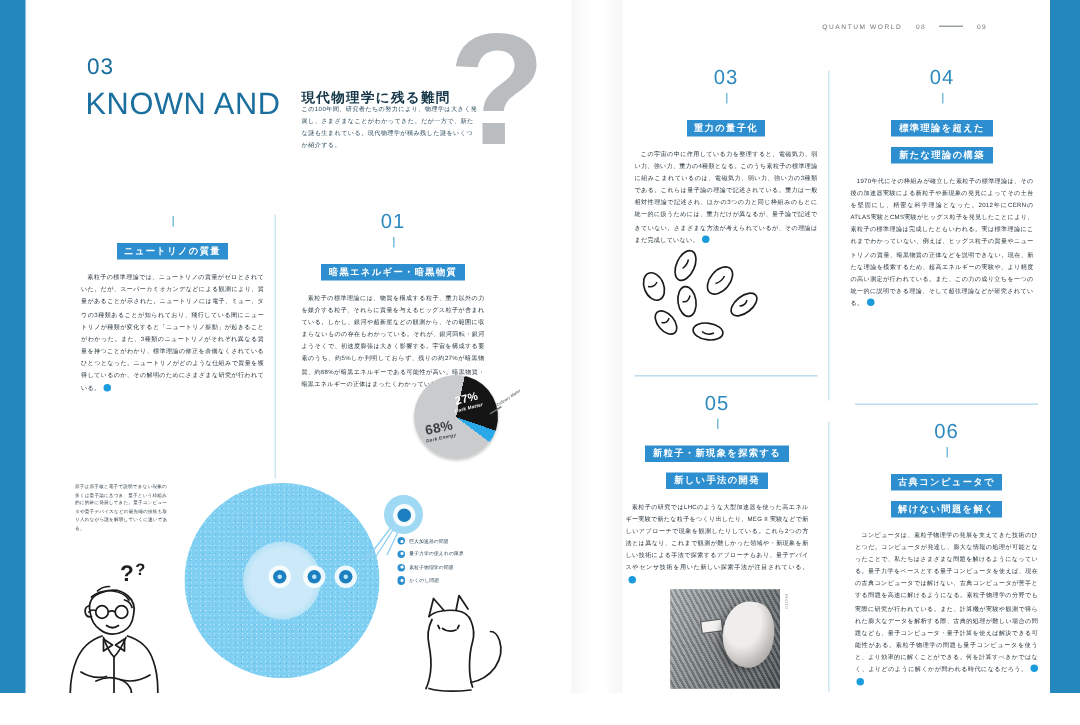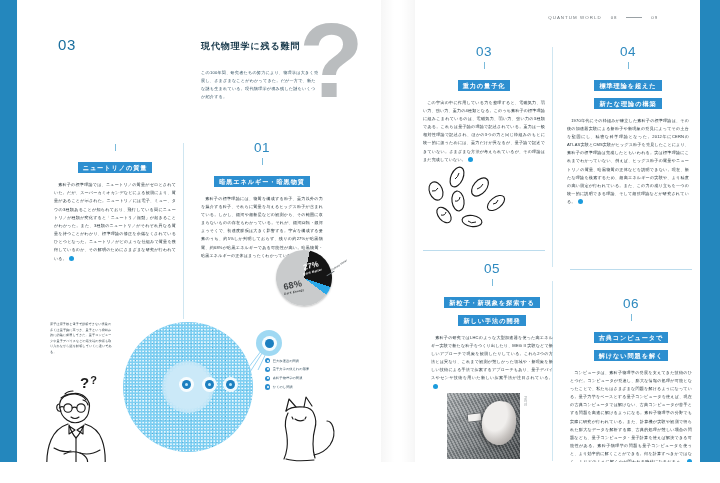--- a/index.html
+++ b/index.html
@@ -47,21 +47,21 @@
   }
   .big-title {
     position: absolute; left: 39px; top: 56px; width: 170px;
     font-size: 20.5px; line-height: 1.32; color: #1b6f9f;
     letter-spacing: .4px; font-weight: 400;
   }
   .big-title div { white-space: nowrap; }
 
   
   .lead-head {
-    position: absolute; left: 183px; top: 40px;
+    position: absolute; left: 183px; top: 59px;
     font-size: 9px; color: #17384a; font-weight: 700; letter-spacing: .9px;
   }
   .lead-body {
     position: absolute; left: 183px; top: 69px; width: 118px;
     font-size: 4.1px; line-height: 1.92; color: #2b4a5c; letter-spacing: .25px;
   }
   .qmark {
     position: absolute; left: 281px; top: 18px;
     font-size: 106px; line-height: .8; color: #b5b8ba; font-weight: 700;
     font-family: "Liberation Sans", sans-serif; opacity: .92;
@@ -96,22 +96,22 @@
   
   .vdiv { position: absolute; width: 1px; background: #cfe6f1; }
   .hdiv { position: absolute; height: 1px; background: #bcdced; }
 
   
   #col01 { position: absolute; left: 36px;  top: 141px; width: 122px; }
   #col02 { position: absolute; left: 183px; top: 141px; width: 122px; }
   
   #col03 { position: absolute; left: 405px; top: 45px;  width: 122px; }
   #col04 { position: absolute; left: 549px; top: 45px;  width: 122px; }
-  #col05 { position: absolute; left: 413px; top: 262px; width: 122px; }
-  #col06 { position: absolute; left: 552px; top: 281px; width: 122px; margin-top: 16px; }
+  #col05 { position: absolute; left: 399px; top: 262px; width: 122px; }
+  #col06 { position: absolute; left: 552px; top: 281px; width: 122px; }
 
   
   .pie-wrap { position: absolute; left: 248px; top: 248px; width: 92px; height: 62px; }
   .pie {
     position: absolute; left: 10px; top: 2px; width: 56px; height: 56px; border-radius: 50%;
     background: conic-gradient(
       from 18deg,
       #151515 0deg 97deg,
       #2aa8e8 97deg 115deg,
       #c9cbcc 115deg 360deg);
@@ -241,20 +241,21 @@
 
     <div class="runhead">
       <span>QUANTUM WORLD</span>
       <span class="pg">08</span>
       <span class="rule"></span>
       <span class="pg">09</span>
     </div>
 
     <div class="title-num">03</div>
     <div class="big-title">
+      <div>KNOWN AND</div>
     </div>
 
     <div class="lead-head">現代物理学に残る難問</div>
     <div class="lead-body">この100年間、研究者たちの努力により、物理学は大きく発展し、さまざまなことがわかってきた。だが一方で、新たな謎も生まれている。現代物理学が積み残した謎をいくつか紹介する。</div>
     <div class="qmark">?</div>
 
     <div class="vdiv" style="left:165px; top:143px; height:176px;"></div>
     <div class="vdiv" style="left:534px; top:47px;  height:220px;"></div>
     <div class="vdiv" style="left:534px; top:281px; height:180px;"></div>
     <div class="hdiv" style="left:405px; top:250px; width:122px;"></div>

